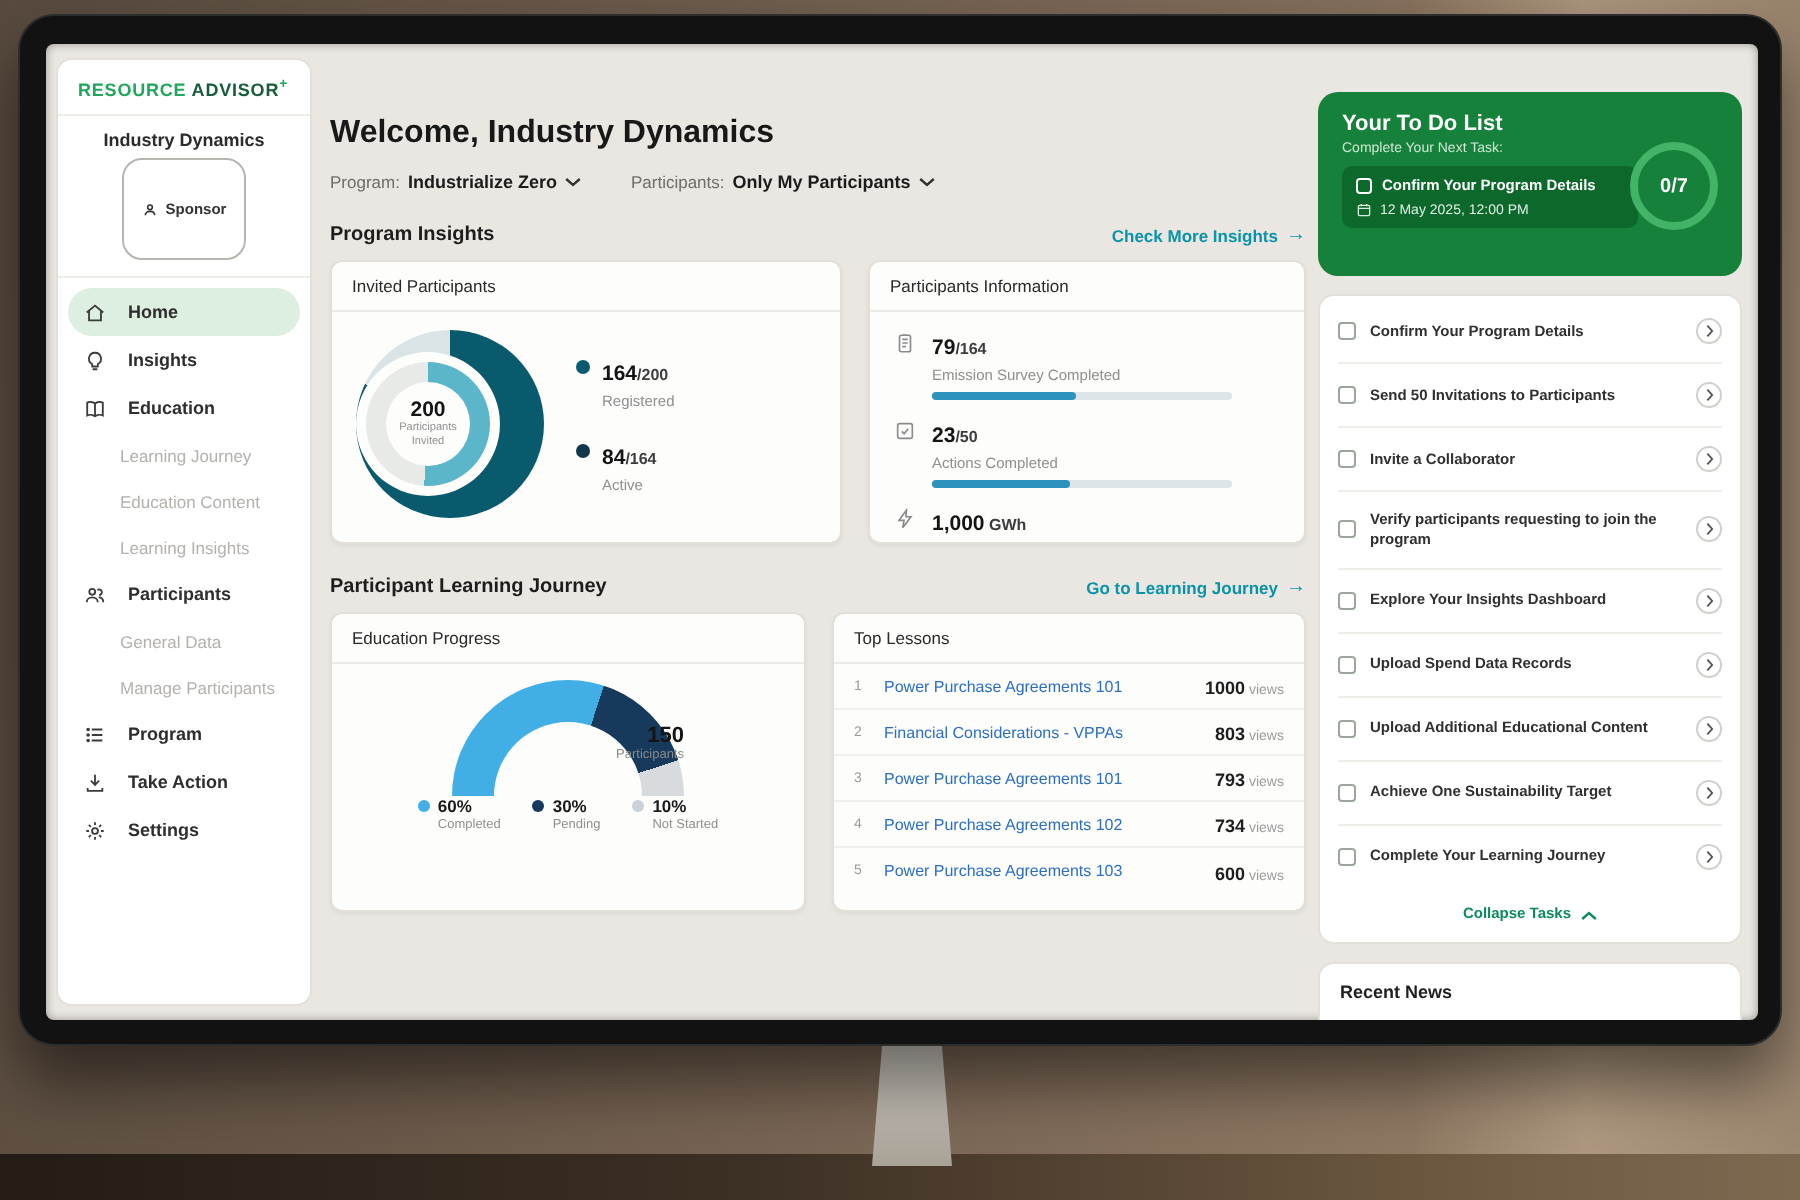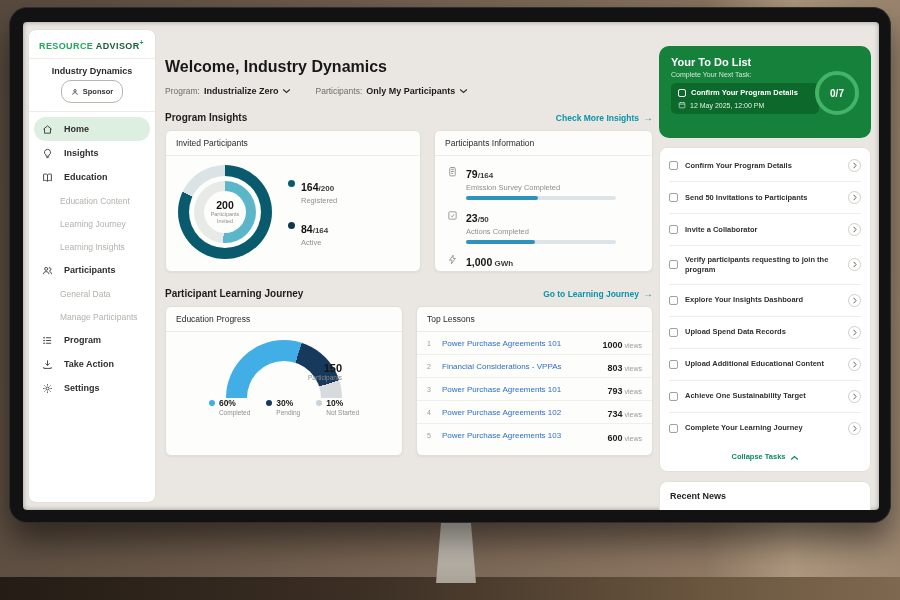--- a/index.html
+++ b/index.html
@@ -23,21 +23,21 @@
     border-radius:4px;overflow:hidden;box-shadow:inset 0 0 5px rgba(0,0,0,.35)}
 
   
   .sidebar{position:absolute;left:5px;top:7px;width:128px;height:474px;background:#fff;
     border:1px solid #e3e0da;border-radius:8px;overflow:hidden}
   .logo{padding:9px 10px 7px;font-size:9px;font-weight:bold;letter-spacing:.4px;border-bottom:1px solid #eeece7;white-space:nowrap}
   .logo .r{color:#21a65b}.logo .a{color:#175c3c}.logo .plus{color:#21a65b;font-size:7px;vertical-align:super}
   .org{text-align:center;font-size:9px;font-weight:bold;color:#2b2b2b;padding:7px 4px 4px}
   .sponsor-wrap{display:flex;justify-content:center;padding-bottom:8px;border-bottom:1px solid #eeece7}
   .sponsor{display:inline-flex;align-items:center;gap:4px;border:1px solid #b8b5af;border-radius:10px;
-    padding:6px 9px;font-size:7.5px;font-weight:bold;color:#333}
+    padding:20px 9px;font-size:7.5px;font-weight:bold;color:#333}
   .sponsor svg{width:8px;height:8px;stroke:#333;fill:none;stroke-width:2.4}
   .nav{padding:5px}
   .nav-item{display:flex;align-items:center;gap:11px;height:24px;padding:5px 8px;font-size:9px;
     font-weight:bold;color:#2e2e2e;border-radius:13px}
   .nav-item svg{width:11px;height:11px;stroke:#3b3b3b;fill:none;stroke-width:2;flex:0 0 auto}
   .nav-item.sub{padding-left:26px;font-weight:normal;color:#b4b1ac;font-size:8.5px;height:23px}
   .nav-item.active{background:#ddefe1}
 
   
   .main{position:absolute;left:142px;top:0;width:488px;height:488px}
@@ -52,21 +52,21 @@
   .section-link{display:flex;align-items:center;gap:4px;font-size:8.5px;font-weight:bold;color:#0a93a9}
   .arrow{font-size:10px;line-height:1}
   .cards{display:flex;gap:13px;margin-top:7px}
   .card{background:#fdfdfc;border:1px solid #e2dfd9;border-radius:6px;box-shadow:0 1px 2px rgba(0,0,0,.05);overflow:hidden}
   .card-head{padding:7px 10px;font-size:8.5px;font-weight:normal;color:#2a2a2a;border-bottom:1px solid #edebe6}
   .grow{flex:1}
 
   
   #card-invited{width:256px;height:142px}
   .invited-body{display:flex;align-items:center;gap:16px;padding:9px 12px}
-  .donut{width:94px;height:94px;border-radius:50%;display:flex;align-items:center;justify-content:center;
+  .donut{width:94px;height:94px;border-radius:50%;display:flex;align-items:center;justify-content:flex-start;
     background:conic-gradient(#0a5a6e 0 82%,#dae4e6 82% 100%)}
   .donut-mid{width:72px;height:72px;border-radius:50%;background:#fdfdfc;display:flex;align-items:center;justify-content:center}
   .donut-inner{width:62px;height:62px;border-radius:50%;display:flex;align-items:center;justify-content:center;
     background:conic-gradient(#5cb6c9 0 51%,#e8eae8 51% 100%)}
   .donut-hole{width:42px;height:42px;border-radius:50%;background:#fdfdfc;display:flex;flex-direction:column;
     align-items:center;justify-content:center;text-align:center}
   .donut-val{font-size:10.5px;font-weight:bold;color:#141414}
   .donut-lab{font-size:5.5px;color:#8f8f8f;line-height:1.25;width:36px}
   .dlegend{display:flex;flex-direction:column;gap:14px}
   .dlegend-item{display:flex;align-items:flex-start;gap:6px}
@@ -175,24 +175,24 @@
               </svg>
             <span data-interactable="false">Insights</span>
           </div>
           <div class="nav-item" data-interactable="true">
             <svg data-interactable="false" viewBox="0 0 24 24">
                 <path d="M12 6 C9.5 4 5.5 4 3.5 5 V19 C5.5 18 9.5 18 12 20 C14.5 18 18.5 18 20.5 19 V5 C18.5 4 14.5 4 12 6 V20"></path>
               </svg>
             <span data-interactable="false">Education</span>
           </div>
           <div class="nav-item sub" data-interactable="true">
+            <span data-interactable="false">Learning Journey</span>
+          </div>
+          <div class="nav-item sub" data-interactable="true">
             <span data-interactable="false">Education Content</span>
-          </div>
-          <div class="nav-item sub" data-interactable="true">
-            <span data-interactable="false">Learning Journey</span>
           </div>
           <div class="nav-item sub" data-interactable="true">
             <span data-interactable="false">Learning Insights</span>
           </div>
           <div class="nav-item" data-interactable="true">
             <svg data-interactable="false" viewBox="0 0 24 24">
                 <circle cx="9" cy="8.5" r="3.2"></circle>
                 <path d="M3 20 c0-3.4 2.7-5.5 6-5.5 s6 2.1 6 5.5 M16.5 12 a3 3 0 1 0 -1.8-5.4 M16 14.6 c3 0 5 2.2 5 5.4"></path>
               </svg>
             <span data-interactable="false">Participants</span>

